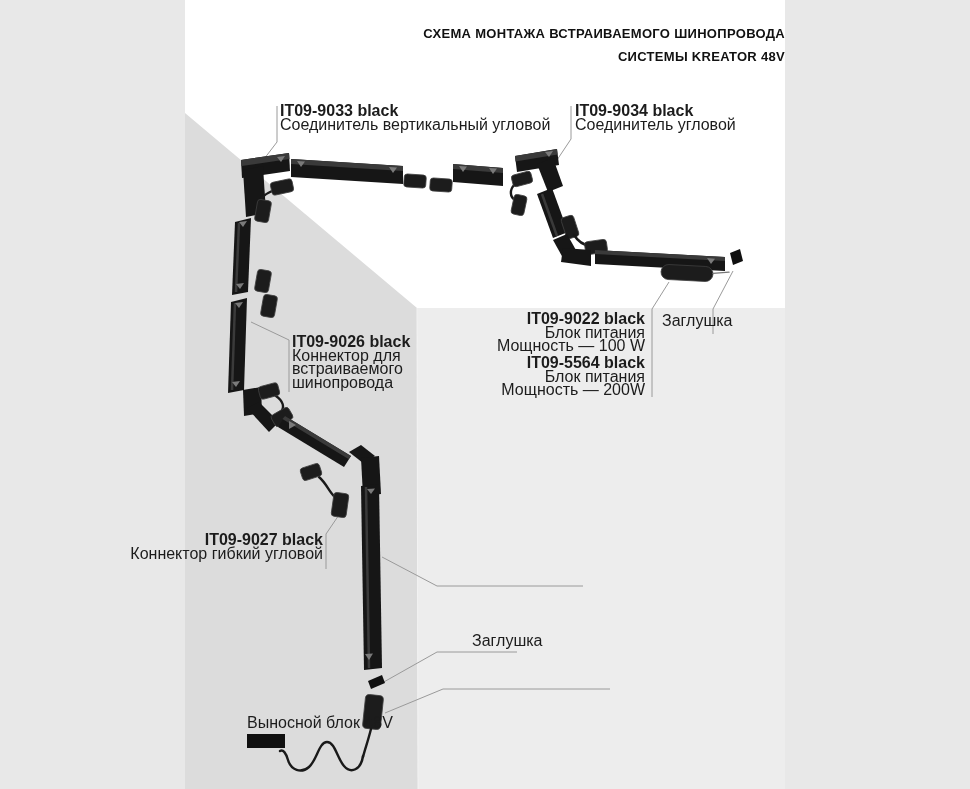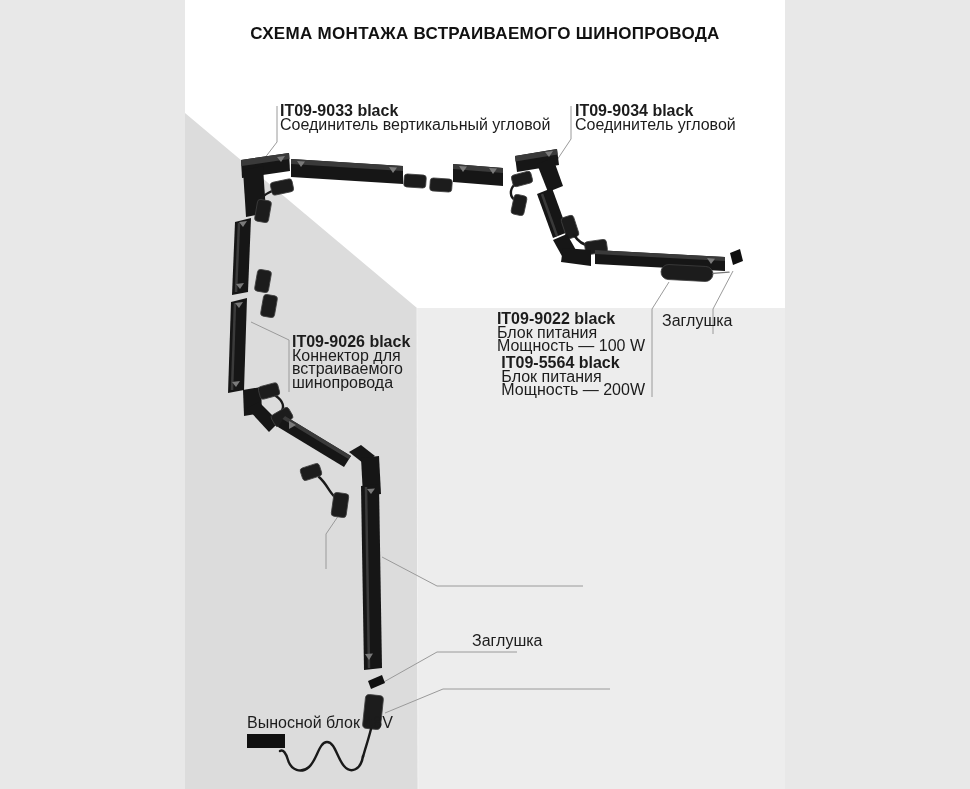--- a/index.html
+++ b/index.html
@@ -4,25 +4,25 @@
 <style>
   :root{
     --page-bg:#e8e8e8; --content-bg:#ffffff; --wall-left:#dcdcdc; --wall-right:#ededed;
     --track-black:#161616; --leader-line:#9a9a9a; --text:#1c1c1c;
   }
   html,body{margin:0;padding:0;}
   body{font-family:"Liberation Sans",sans-serif;}
   .page{position:relative;width:970px;height:789px;background:var(--page-bg);overflow:hidden;}
   .content{position:absolute;left:185px;top:0;width:600px;height:789px;background:var(--content-bg);}
   .diagram-svg{position:absolute;left:0;top:0;width:600px;height:789px;}
-  .title{position:absolute;top:22px;left:0;width:100%;text-align:center;font-size:17px;
+  .title{position:absolute;top:22px;left:0;width:100%;text-align:right;font-size:13px;
          font-weight:700;line-height:23px;color:#111;letter-spacing:.3px;}
   .lbl{position:absolute;font-size:16px;line-height:13.5px;color:var(--text);white-space:nowrap;}
   .lbl .code{font-weight:700;}
-  .r{text-align:left;}
+  .r{text-align:right;}
   
   .wall-left{fill:var(--wall-left);}
   .wall-right{fill:var(--wall-right);}
   .edge{stroke:#f2f2f2;stroke-width:1;}
   .track{fill:var(--track-black);}
   .tracktop{fill:#3a3a3a;}
   .rail{stroke:#3a3a3a;stroke-width:2.5;fill:none;}
   .blockc{fill:#1c1c1c;stroke:#3f3f3f;stroke-width:.8;}
   .capblk{fill:#101010;}
   .wire{fill:none;stroke:#191919;stroke-width:2.4;stroke-linecap:round;}
@@ -224,20 +224,21 @@
         </g>
 
         <path class="wire" d="M178,756 C176,770 166,774 159,766 C152,758 150,742 142,742 C134,742 132,760 124,767 C116,774 106,770 103,760 C101,753 98,749 95,751"></path>
 
         <rect class="capblk" x="62" y="734" width="38" height="14"></rect>
       </g>
     </svg>
 
     <div class="title">
       <div>СХЕМА МОНТАЖА ВСТРАИВАЕМОГО ШИНОПРОВОДА</div>
+      <div>СИСТЕМЫ KREATOR 48V</div>
     </div>
 
     <div class="lbl" style="left:95px;top:104px">
       <div class="code">IT09-9033 black</div>
       <div>Соединитель вертикальный угловой</div>
     </div>
 
     <div class="lbl" style="left:390px;top:104px">
       <div class="code">IT09-9034 black</div>
       <div>Соединитель угловой</div>
@@ -257,20 +258,24 @@
     </div>
 
     <div class="lbl r" style="right:140px;top:356px">
       <div class="code">IT09-5564 black</div>
       <div>Блок питания</div>
       <div>Мощность — 200W</div>
     </div>
 
     <div class="lbl" style="left:477px;top:314px">Заглушка</div>
 
+    <div class="lbl r" style="right:462px;top:533px">
+      <div class="code">IT09-9027 black</div>
+      <div>Коннектор гибкий угловой</div>
+    </div>
 
 
     <div class="lbl" style="left:287px;top:634px">Заглушка</div>
 
 
     <div class="lbl" style="left:62px;top:716px">Выносной блок 48V</div>
 
   </div>
 </div>
 

